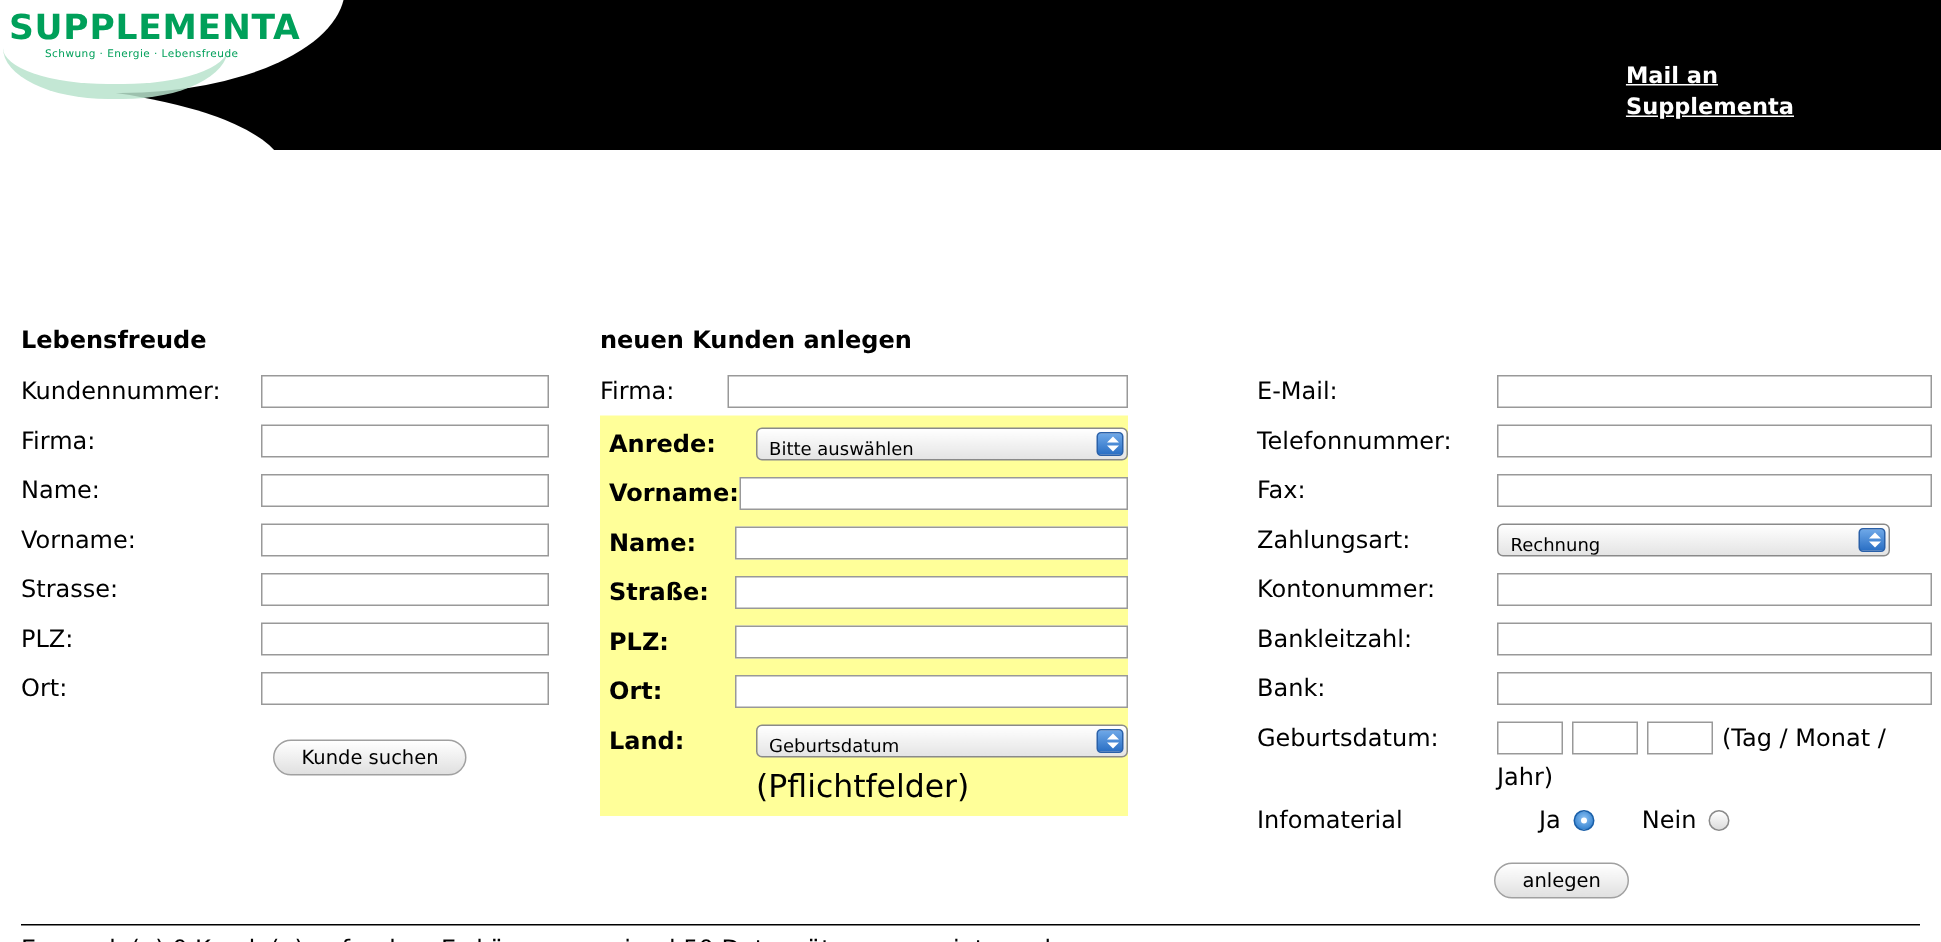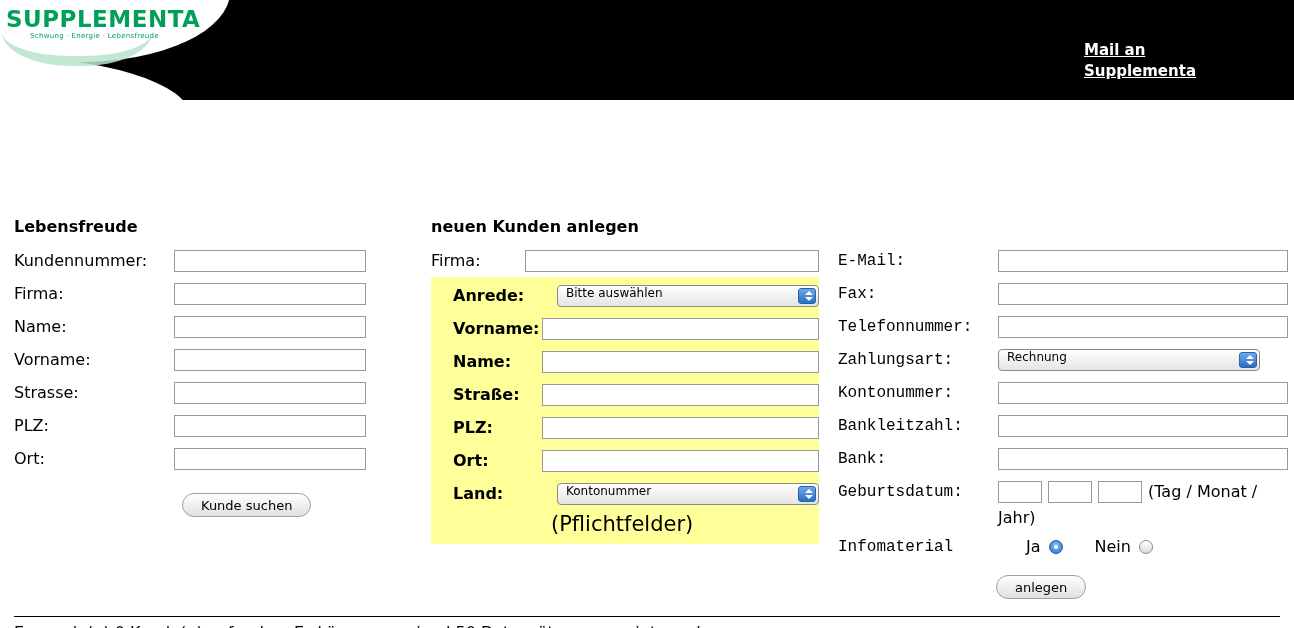--- a/index.html
+++ b/index.html
@@ -85,21 +85,21 @@
   }
 
   
   .content {
     position: relative;
     width: 1294px;
     padding: 0;
   }
 
   .col-search  { position: absolute; left: 14px;  top: 118px; width: 380px; }
-  .col-new     { position: absolute; left: 400px; top: 118px; width: 388px; margin-left: 31px; }
+  .col-new     { position: absolute; left: 400px; top: 118px; width: 352px; }
   .col-extra   { position: absolute; left: 838px; top: 118px; width: 450px; }
 
   h2.section {
     font-size: 16px;
     font-weight: bold;
     margin: 0 0 8px 0;
     line-height: 18px;
   }
 
   .frow {
@@ -107,51 +107,51 @@
     align-items: center;
     height: 33px;
   }
   .flabel {
     font-size: 16px;
     white-space: nowrap;
   }
   .col-search .flabel { width: 160px; }
   .col-new .flabel    { width: 104px; font-weight: bold; }
   .col-new .flabel.plain { font-weight: normal; }
-  .col-extra .flabel  { width: 160px; font-family: Liberation Mono, monospace; }
+  .col-extra .flabel  { width: 160px; }
 
   input.txt {
     border: 1px solid #999999;
     background: #ffffff;
     height: 22px;
     font-family: "DejaVu Sans", sans-serif;
     font-size: 13px;
     padding: 1px 3px;
   }
   .col-search input.txt { width: 192px; }
   .col-new input.txt    { width: 324px; }
   .col-extra input.txt  { width: 290px; }
 
   
   .mandatory {
     background: #ffff99;
-    padding: 2px 0 4px 16px;
+    padding: 2px 0 4px 0;
   }
   .mandatory .frow { padding-left: 6px; }
   .mandatory-note {
     font-weight: normal;
     font-size: 21px;
     padding: 2px 0 4px 104px;
   }
 
   
   .sel {
     position: relative;
     display: inline-flex;
-    align-items: flex-start;
+    align-items: flex-end;
     height: 22px;
     border: 1px solid #8a8a8a;
     border-radius: 4px;
     background: linear-gradient(#ffffff, #e4e4e4);
     font-size: 12px;
     padding: 0 26px 0 8px;
     cursor: pointer;
     white-space: nowrap;
     color: #000;
   }
@@ -328,41 +328,41 @@
         <span class="flabel">PLZ:</span>
         <input class="txt" type="text" value="" style="">
       </div>
       <div class="frow">
         <span class="flabel">Ort:</span>
         <input class="txt" type="text" value="" style="">
       </div>
       <div class="frow">
         <span class="flabel">Land:</span>
         <div class="sel">
-          <span>Kontonummer</span>
+          <span>Geburtsdatum</span>
           <span class="knob"></span>
         </div>
       </div>
       <div class="mandatory-note">(Pflichtfelder)</div>
     </div>
   </div>
 
   <div class="col-extra">
     <div style="height:26px"></div>
 
     <div class="frow">
       <span class="flabel">E-Mail:</span>
       <input class="txt" type="text" value="" style="">
     </div>
     <div class="frow">
+      <span class="flabel">Telefonnummer:</span>
+      <input class="txt" type="text" value="" style="">
+    </div>
+    <div class="frow">
       <span class="flabel">Fax:</span>
-      <input class="txt" type="text" value="" style="">
-    </div>
-    <div class="frow">
-      <span class="flabel">Telefonnummer:</span>
       <input class="txt" type="text" value="" style="">
     </div>
     <div class="frow">
       <span class="flabel">Zahlungsart:</span>
       <div class="sel">
         <span>Rechnung</span>
         <span class="knob"></span>
       </div>
     </div>
     <div class="frow">

